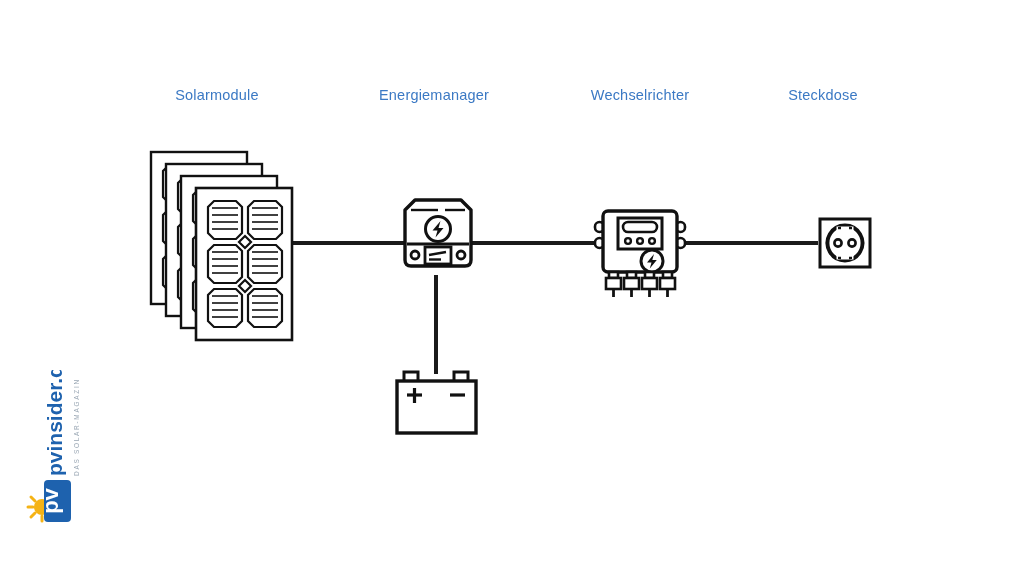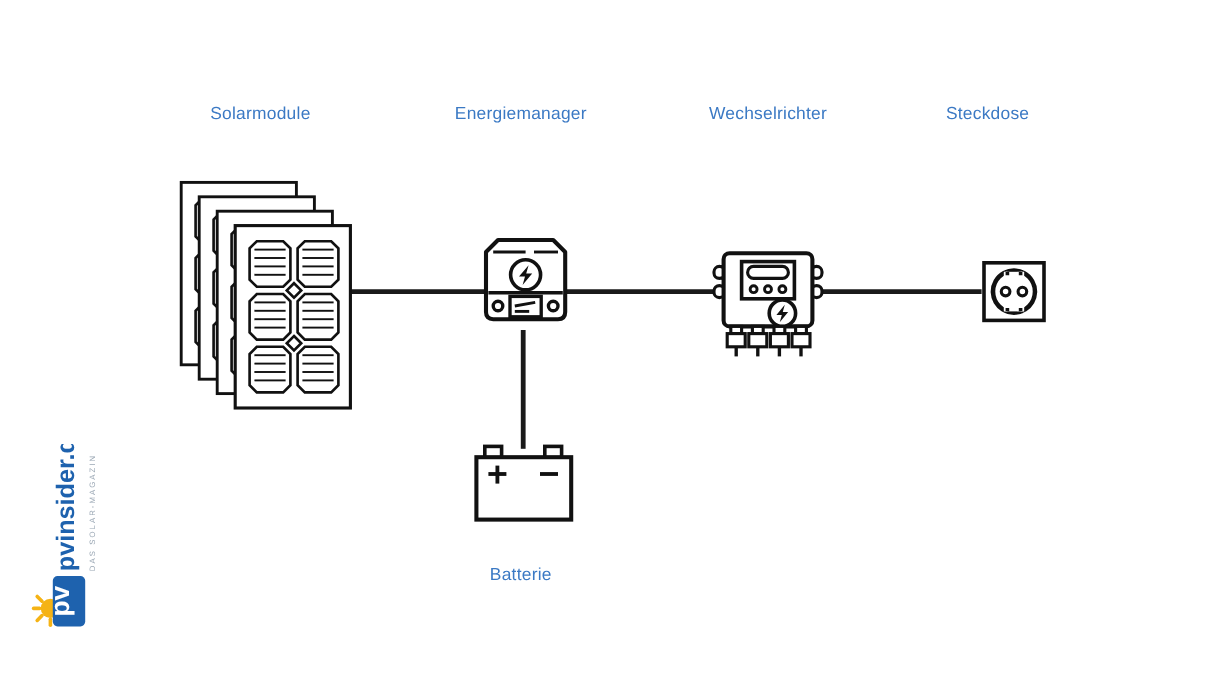--- a/index.html
+++ b/index.html
@@ -47,21 +47,20 @@
 <div id="canvas">
 
   <div class="label" style="left:0; top:87px; width:434px;">Solarmodule</div>
 
   <div class="label" style="left:334px; top:87px; width:200px;">Energiemanager</div>
 
   <div class="label" style="left:540px; top:87px; width:200px;">Wechselrichter</div>
 
   <div class="label" style="left:723px; top:87px; width:200px;">Steckdose</div>
 
-  <div class="label" style="left:334px; top:471px; width:200px;">Batterie</div>
 
   <div class="node" style="left:0; top:0;">
     <svg width="1024" height="576">
       <g stroke="#1a1a1a" stroke-width="4" stroke-linecap="butt">
         <line x1="291" y1="243" x2="406" y2="243"></line>
         <line x1="469" y1="243" x2="599" y2="243"></line>
         <line x1="685" y1="243" x2="818" y2="243"></line>
         <line x1="436" y1="275" x2="436" y2="374"></line>
       </g>
     </svg>

